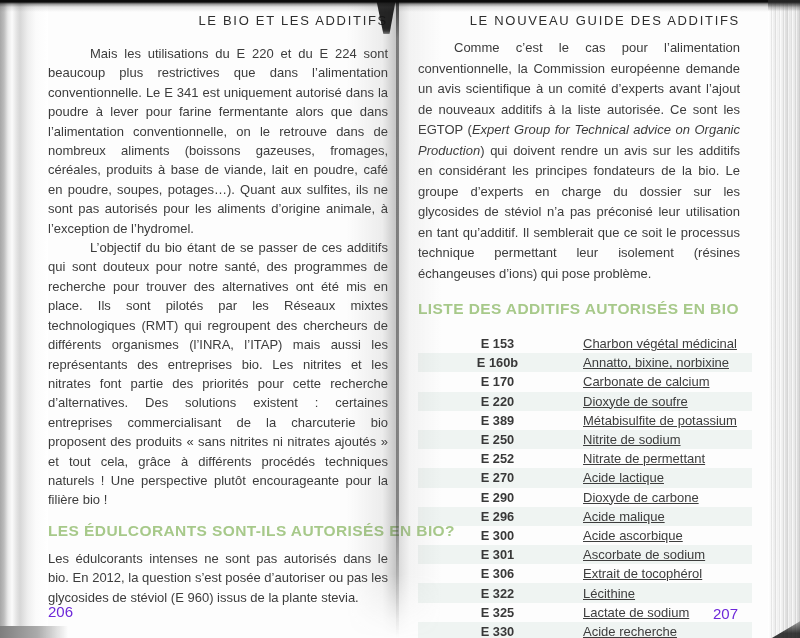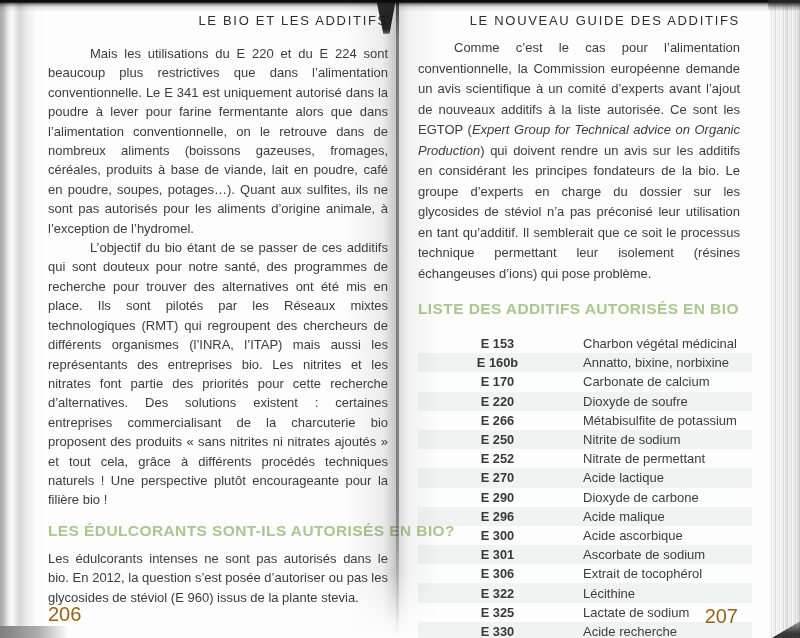--- a/index.html
+++ b/index.html
@@ -57,23 +57,23 @@
   p.body em{font-style:italic;}
 
   h2.green-heading{margin:12px 0 9px 0;font-size:15.5px;font-weight:bold;letter-spacing:.4px;
     color:var(--heading-green,#a4c687);white-space:nowrap;}
   .page-right h2.green-heading{margin-top:16px;margin-bottom:16px;}
 
   .additives-table{width:334px;}
   .trow{display:flex;align-items:center;height:19.2px;gap:8px;}
   .trow:nth-child(even){background:rgba(208,226,219,.30);}
   .tcode{width:85px;margin-left:37px;text-align:center;font-weight:bold;font-size:12.8px;color:#383838;}
-  .tname{margin-left:35px;font-size:13px;color:#3d3d3d;}
+  .tname{margin-left:35px;font-size:13px;color:#3d3d3d;text-decoration:underline;}
 
-  .page-number{position:absolute;font-size:20px;color:#a16207;}
+  .page-number{position:absolute;font-size:15px;color:#6d28d9;}
   .pn-left{left:0;top:603px;}
   .pn-right{right:2px;top:605px;}
 </style>
 </head>
 <body>
 
 <div class="book">
 
   <div class="page page-left">
     <div class="running-head">LE BIO ET LES ADDITIFS</div>
@@ -110,21 +110,21 @@
           </div>
         <div class="trow">
             <span class="tcode">E 170</span>
             <span class="tname">Carbonate de calcium</span>
           </div>
         <div class="trow">
             <span class="tcode">E 220</span>
             <span class="tname">Dioxyde de soufre</span>
           </div>
         <div class="trow">
-            <span class="tcode">E 266</span>
+            <span class="tcode">E 389</span>
             <span class="tname">Métabisulfite de potassium</span>
           </div>
         <div class="trow">
             <span class="tcode">E 250</span>
             <span class="tname">Nitrite de sodium</span>
           </div>
         <div class="trow">
             <span class="tcode">E 252</span>
             <span class="tname">Nitrate de permettant</span>
           </div>

